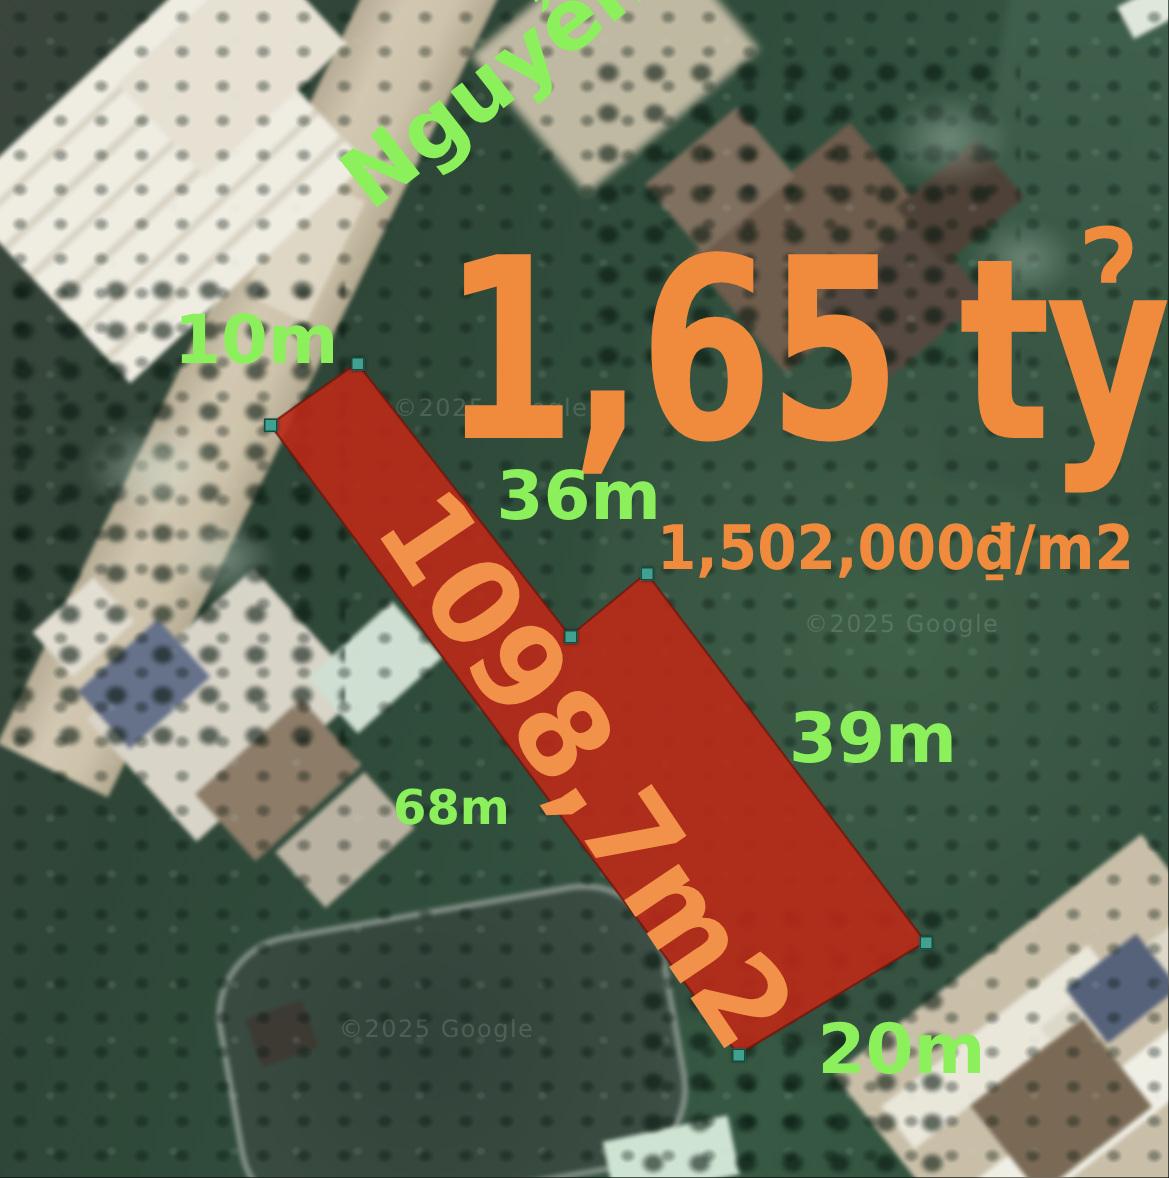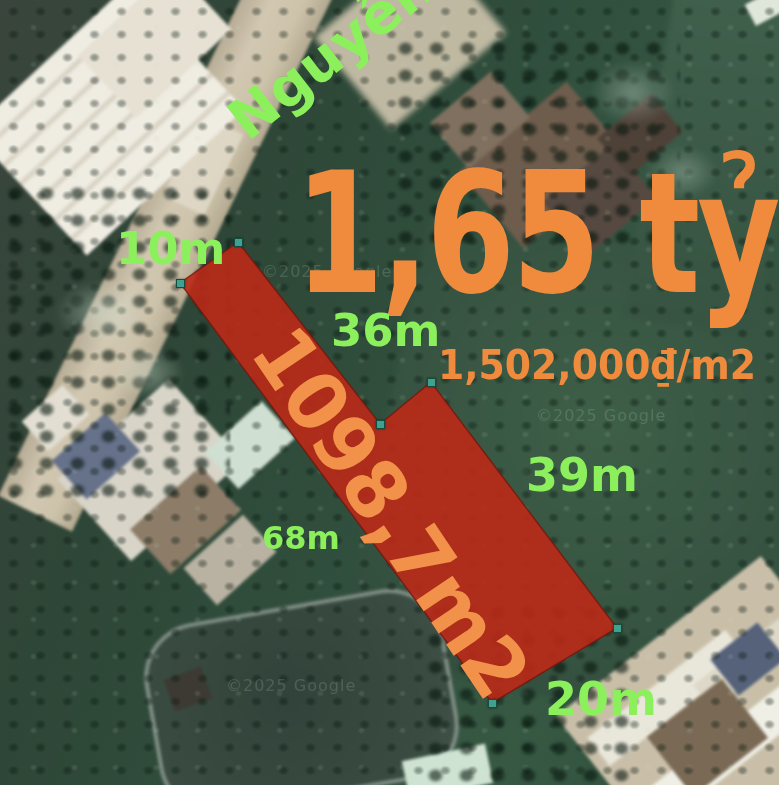--- a/index.html
+++ b/index.html
@@ -109,29 +109,29 @@
 
   <div class="handle" style="left:234px;top:238px;"></div>
   <div class="handle" style="left:376px;top:420px;"></div>
   <div class="handle" style="left:427px;top:378px;"></div>
   <div class="handle" style="left:613px;top:624px;"></div>
   <div class="handle" style="left:488px;top:699px;"></div>
   <div class="handle" style="left:176px;top:279px;"></div>
 
   <div class="lbl green" style="left:254px;top:92px;font-size:56px;line-height:58px;transform:rotate(-38deg);transform-origin:0 100%;">Nguyễn V</div>
 
-  <div class="lbl green" style="left:116px;top:203px;font-size:45px;margin-top:22px;">10m</div>
+  <div class="lbl green" style="left:116px;top:203px;font-size:45px;">10m</div>
 
   <div class="lbl orange" style="left:295px;top:146px;font-size:168px;transform:scaleX(.76);transform-origin:0 0;letter-spacing:-4px;">1,65 tỷ</div>
 
   <div class="lbl green" style="left:331px;top:307px;font-size:45px;">36m</div>
 
   <div class="lbl orange" style="left:438px;top:344px;font-size:41px;transform:scaleX(.92);transform-origin:0 0;">1,502,000₫/m2</div>
 
   <div class="lbl orange" style="left:390px;top:513px;font-size:80px;transform:translate(-50%,-50%) rotate(56deg) scaleX(.95);color:#f2914a;">1098,7m2</div>
 
-  <div class="lbl green" style="left:526px;top:451px;font-size:46px;">39m</div>
+  <div class="lbl green" style="left:526px;top:468px;font-size:46px;">39m</div>
 
   <div class="lbl green" style="left:262px;top:522px;font-size:32px;">68m</div>
 
   <div class="lbl green" style="left:545px;top:675px;font-size:46px;">20m</div>
 
 </div>
 
 </body></html>

